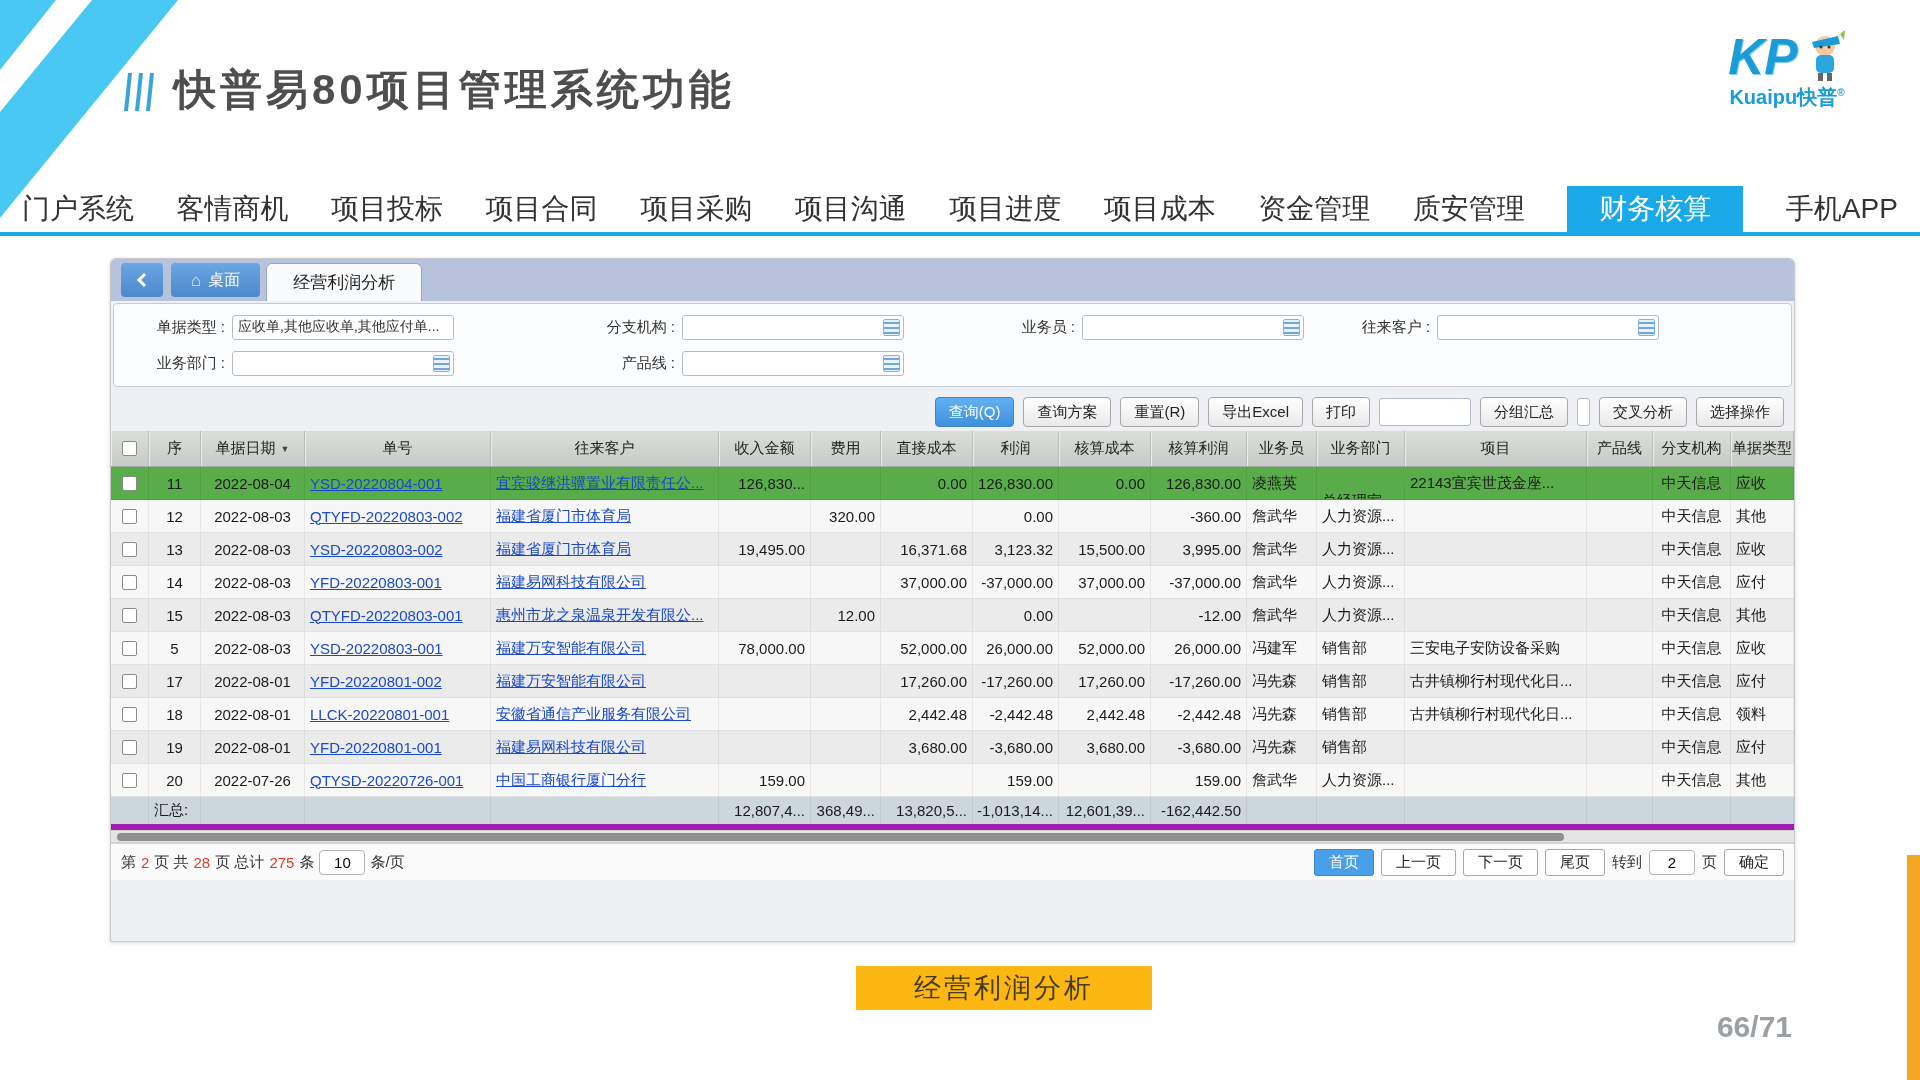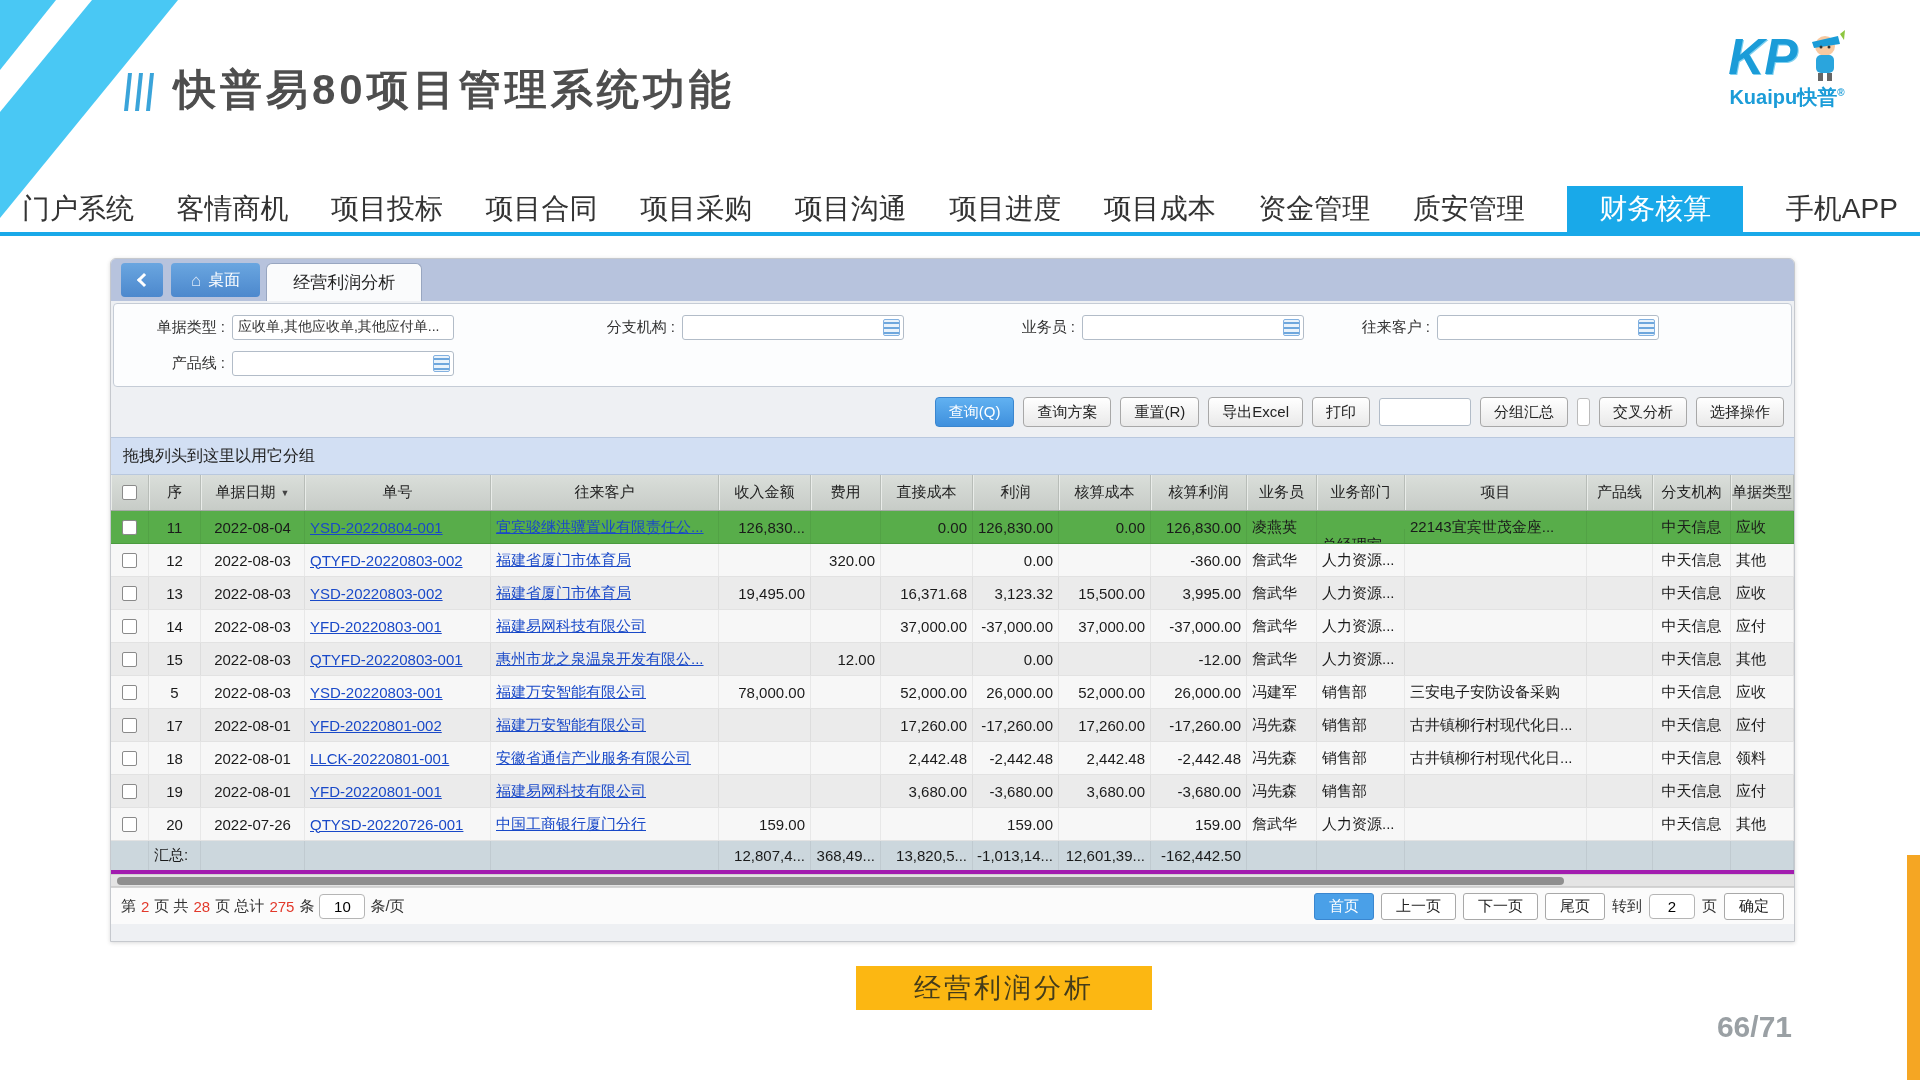--- a/index.html
+++ b/index.html
@@ -83,21 +83,21 @@
   .thead { display:flex; height:36px; align-items:stretch; background:linear-gradient(#dadeda,#c7ccc7);
     border-bottom:1px solid #a6aaa6; overflow:hidden; }
   .th { display:flex; align-items:center; justify-content:center; font-size:15px; color:#222;
     border-right:1px solid #b8bdb8; box-shadow:inset 1px 0 0 #e9ece9; padding:0 4px; white-space:nowrap; overflow:hidden; }
   .td { font-size:15px; color:#1a1a1a; padding:0 5px; white-space:nowrap; overflow:hidden;
     border-right:1px solid rgba(0,0,0,.06); height:100%; display:flex; align-items:center; }
   .td.al { justify-content:flex-start; } .td.ar { justify-content:flex-end; } .td.ac { justify-content:center; }
   .tr.odd  { background:#f7f7f7; }
   .tr.even { background:#ebebeb; }
   .tr.hl   { background:#58ad4a; border-bottom:1px solid #4a9a3e; }
-  .tr.summary { background:#ccd7dd; border-bottom:4px solid #a21caf; }
+  .tr.summary { background:#ccd7dd; border-bottom:6px solid #a21caf; }
   .cell-link { color:#1949c8; text-decoration:underline; cursor:pointer; }
   .checkbox { width:15px; height:15px; background:#fff; border:1px solid #8a8a8a; border-radius:2px; }
   .sort-caret { font-size:9px; color:#444; margin-left:5px; }
 
   
   .hscroll { height:13px; background:#e4e4e4; border:1px solid #cfcfcf; border-left:none; border-right:none; position:relative; }
   .hscroll-thumb { position:absolute; left:6px; top:2px; height:8px; width:86%; background:#8f8f8f; border-radius:4px; }
 
   
   .pager { height:37px; background:#fbfbfb; border-top:1px solid #d5d5d5; display:flex;
@@ -193,41 +193,42 @@
         </div>
         <div class="field">
           <span class="field-label">业务员 :</span>
           <span class="lookup"><input class="tbx" style="width: 222px;"><span class="lookup-icon"></span></span>
         </div>
         <div class="field">
           <span class="field-label">往来客户 :</span>
           <span class="lookup"><input class="tbx" style="width: 222px;"><span class="lookup-icon"></span></span>
         </div>
         <div class="field">
+          <span class="field-label">业务部门 :</span>
+          <span class="lookup"><input class="tbx" style="width: 222px;"><span class="lookup-icon"></span></span>
+        </div>
+        <div class="field">
           <span class="field-label">产品线 :</span>
           <span class="lookup"><input class="tbx" style="width: 222px;"><span class="lookup-icon"></span></span>
         </div>
       </div>
 
     <div class="toolbar">
         <button class="btn primary">查询(Q)</button>
         <button class="btn">查询方案</button>
         <button class="btn">重置(R)</button>
         <button class="btn">导出Excel</button>
         <button class="btn">打印</button>
         <input class="tbx toolbar-input" style="">
         <button class="btn">分组汇总</button>
         <span class="toolbar-sep"></span>
         <button class="btn">交叉分析</button>
         <button class="btn">选择操作</button>
       </div>
 
-    <div class="groupbar">
-      <span>拖拽列头到这里以用它分组</span>
-    </div>
 
     <div class="grid">
       <div class="thead">
           <div class="th" style="width: 38px; flex-shrink: 0;">
             <span class="checkbox"></span>
           </div>
           <div class="th" style="width: 52px; flex-shrink: 0;">
             <span>序</span>
           </div>
           <div class="th" style="width: 104px; flex-shrink: 0;">

